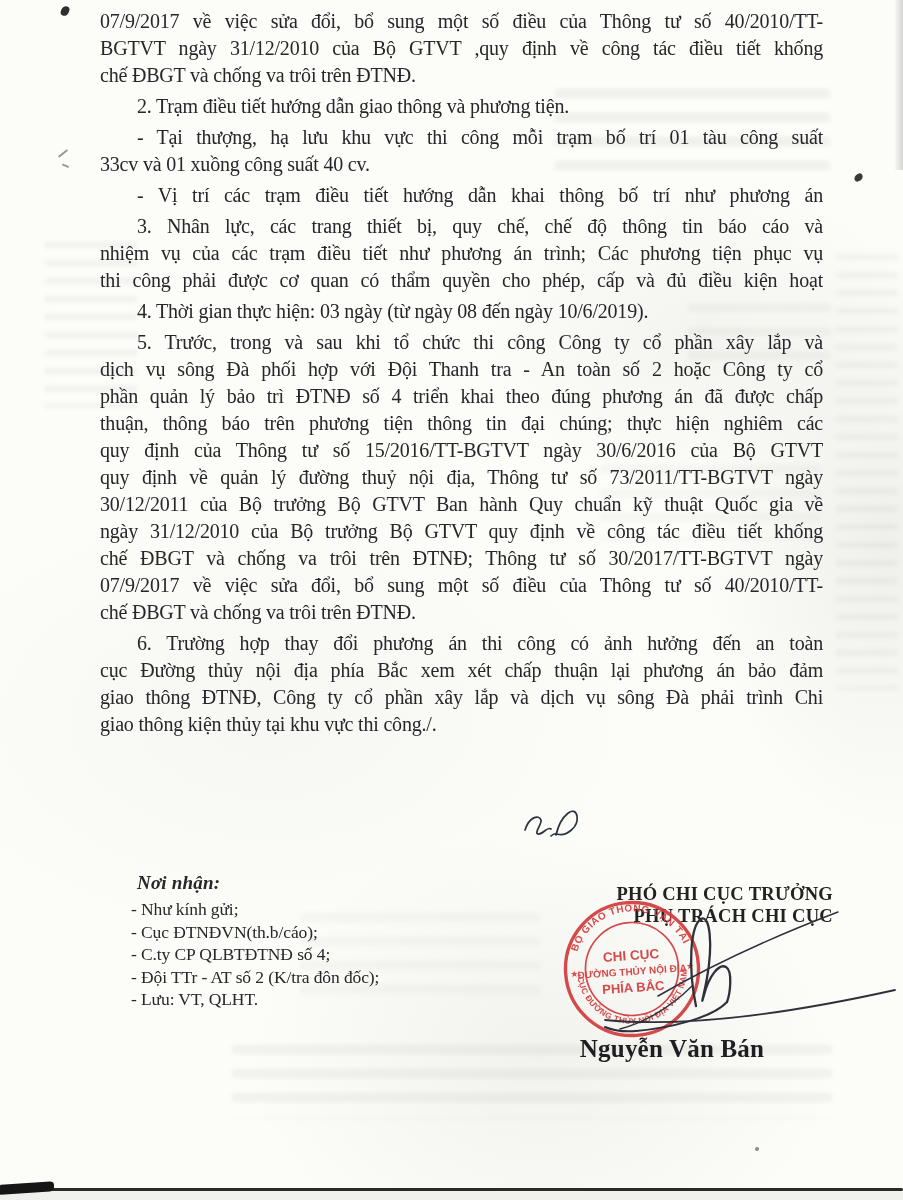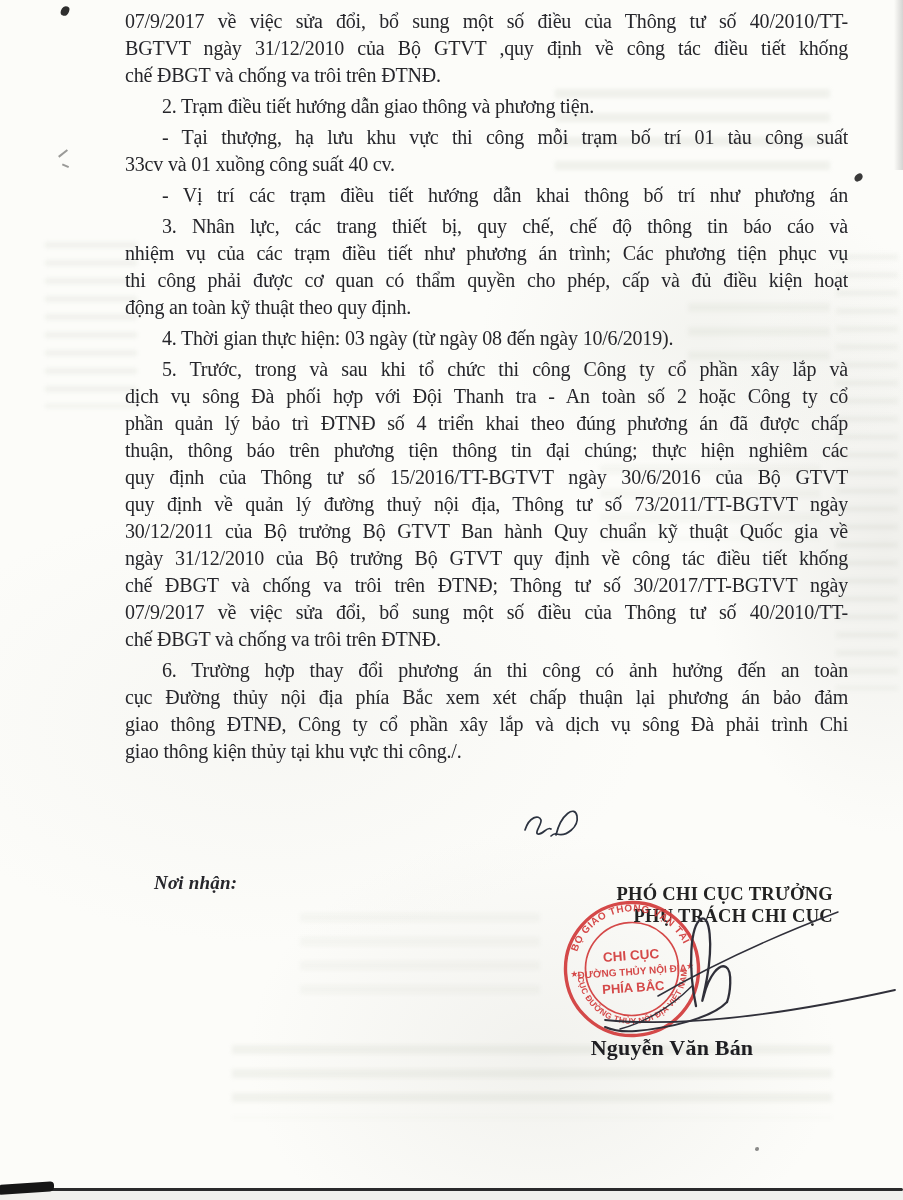--- a/index.html
+++ b/index.html
@@ -13,41 +13,41 @@
       radial-gradient(ellipse 500px 300px at 30% 60%, rgba(222,222,216,.18), transparent 75%);
     overflow:hidden;
     font-family:"Liberation Serif", serif;
     color:#26262b;
   }
 
   
   .body-text {
     position:absolute; left:100px; top:8px; width:723px; height:858px;
     font-size:20px; line-height:27px; letter-spacing:-0.2px;
-    text-align:justify; overflow:hidden;margin-left:25px;
+    text-align:justify; overflow:hidden;
   }
   .para { margin:0; }
   .para + .para { margin-top:4px; }
   .line { text-align:justify; }
   .line.j { text-align-last:justify; }
   .line.ind { padding-left:37px; }
 
   
-  .recipients { position:absolute; left:131px; top:872px;margin-left:17px; }
+  .recipients { position:absolute; left:131px; top:872px; }
   .rec-heading { font-weight:bold; font-style:italic; font-size:19px; margin:0 0 4px 6px; letter-spacing:.2px; }
   .rec-item { font-size:17.5px; line-height:22.5px; letter-spacing:-0.1px; }
 
   
   .sign-title {
     position:absolute; left:583px; top:883px; width:250px; text-align:right;
     font-weight:bold; font-size:18.5px; line-height:22px; letter-spacing:.3px; color:#222;
   }
   .sign-name {
     position:absolute; left:542px; top:1035px; width:260px; text-align:center;
-    font-weight:bold; font-size:22px; letter-spacing:.2px; color:#1e1e22;
+    font-weight:bold; font-size:25px; letter-spacing:.2px; color:#1e1e22;
   }
 
   .stamp {
     position:absolute; left:562px; top:899px; width:140px; height:140px;
     opacity:.92; transform:rotate(-4deg);
     font-family:"Liberation Sans", sans-serif;
   }
   .signature-svg { position:absolute; left:600px; top:898px; width:300px; height:138px; }
   .paraph-svg { position:absolute; left:518px; top:804px; width:76px; height:42px; }
 
@@ -100,21 +100,20 @@
         <div class="line j ind">- Tại thượng, hạ lưu khu vực thi công mỗi trạm bố trí 01 tàu công suất</div>
         <div class="line">33cv và 01 xuồng công suất 40 cv.</div>
       </div>
       <div class="para">
         <div class="line j ind">- Vị trí các trạm điều tiết hướng dẫn khai thông bố trí như phương án</div>
       </div>
       <div class="para">
         <div class="line j ind">3. Nhân lực, các trang thiết bị, quy chế, chế độ thông tin báo cáo và</div>
         <div class="line j">nhiệm vụ của các trạm điều tiết như phương án trình; Các phương tiện phục vụ</div>
         <div class="line j">thi công phải được cơ quan có thẩm quyền cho phép, cấp và đủ điều kiện hoạt</div>
-        <div class="line">động an toàn kỹ thuật theo quy định.</div>
       </div>
       <div class="para">
         <div class="line ind">4. Thời gian thực hiện: 03 ngày (từ ngày 08 đến ngày 10/6/2019).</div>
       </div>
       <div class="para">
         <div class="line j ind">5. Trước, trong và sau khi tổ chức thi công Công ty cổ phần xây lắp và</div>
         <div class="line j">dịch vụ sông Đà phối hợp với Đội Thanh tra - An toàn số 2 hoặc Công ty cổ</div>
         <div class="line j">phần quản lý bảo trì ĐTNĐ số 4 triển khai theo đúng phương án đã được chấp</div>
         <div class="line j">thuận, thông báo trên phương tiện thông tin đại chúng; thực hiện nghiêm các</div>
         <div class="line j">quy định của Thông tư số 15/2016/TT-BGTVT ngày 30/6/2016 của Bộ GTVT</div>
@@ -135,20 +134,27 @@
 
   <svg class="paraph-svg" viewBox="0 0 76 42">
     <g fill="none" stroke="#2c3340" stroke-width="1.7" stroke-linecap="round">
       <path d="M 7,26 C 11,13 21,10 23,16 C 24,20 16,29 20,30 C 25,31 29,22 33,25"></path>
       <path d="M 38,31 C 43,10 57,1 59,12 C 61,23 48,33 39,30 C 36,29 34,31 33,32"></path>
     </g>
   </svg>
 
   <div class="recipients">
     <div class="rec-heading">Nơi nhận:</div>
+    <div>
+        <div class="rec-item">- Như kính gửi;</div>
+        <div class="rec-item">- Cục ĐTNĐVN(th.b/cáo);</div>
+        <div class="rec-item">- C.ty CP QLBTĐTNĐ số 4;</div>
+        <div class="rec-item">- Đội TTr - AT số 2 (K/tra đôn đốc);</div>
+        <div class="rec-item">- Lưu: VT, QLHT.</div>
+      </div>
   </div>
 
   <div class="sign-title">
     <div>PHÓ CHI CỤC TRƯỞNG</div>
     <div>PHỤ TRÁCH CHI CỤC</div>
   </div>
 
   <svg class="stamp" viewBox="0 0 140 140">
     <defs>
       <path id="arcTop" d="M 12.5,70 A 57.5,57.5 0 0 1 127.5,70" fill="none"></path>

